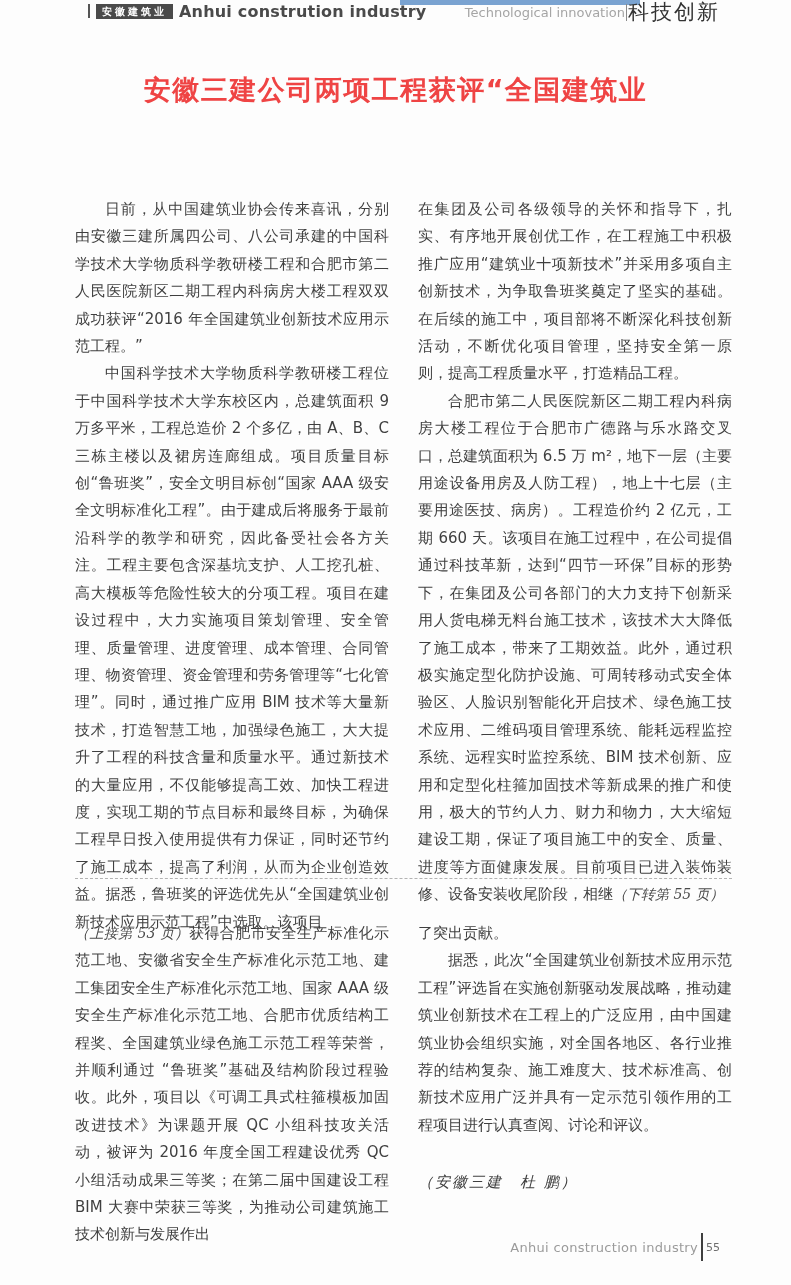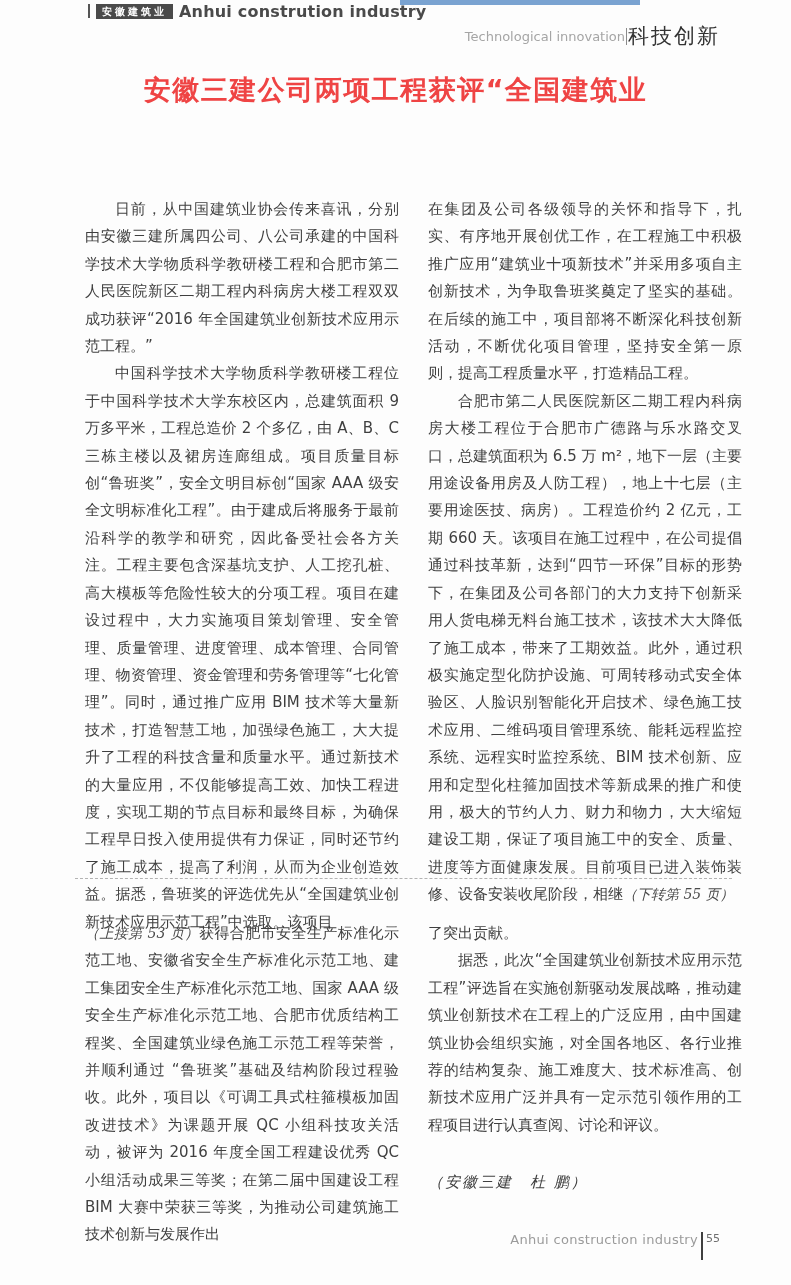--- a/index.html
+++ b/index.html
@@ -29,36 +29,36 @@
   .header-rule{width:2px;height:14px;background:#555;}
   .header-badge{
     background:#4a4a4a;color:#ffffff;
     font-size:10px;font-weight:bold;letter-spacing:3px;
     padding:2px 6px;line-height:11px;
   }
   .header-mag{
     font-size:16px;font-weight:bold;color:#4a4a4a;letter-spacing:0.2px;
   }
   .header-right{
-    position:absolute;right:71px;top:0;display:flex;align-items:center;gap:1px;height:20px;margin-top:24px;
+    position:absolute;right:71px;top:0;display:flex;align-items:center;gap:1px;height:20px;
   }
   .header-en{font-size:13px;color:#a5a5a5;}
   .header-divider{width:1px;height:17px;background:#8a8a8a;}
   .header-zh{font-size:21px;color:#333;letter-spacing:2px;}
 
   
   .title{
     position:absolute;top:66px;left:0;width:791px;
     text-align:center;font-weight:bold;color:#ef4444;
     font-size:27px;line-height:47px;letter-spacing:1.5px;
   }
 
   
   .columns{
-    position:absolute;left:85px;width:657px;
+    position:absolute;left:75px;width:657px;
     display:flex;gap:29px;justify-content:center;
   }
   .columns.top{top:196px;}
   .columns.bottom{top:920px;}
   .col{width:319px;}
   .col p{
     margin:0;
     font-size:15px;line-height:27.4px;
     text-align:justify;
     color:#3f3f3f;
@@ -79,21 +79,21 @@
 
   
   .divider{
     position:absolute;left:75px;top:878px;width:657px;height:0;
     border-top:1px dashed #b3b3b3;
   }
 
   
   .footer{
     position:absolute;right:71px;top:1232px;
-    display:flex;gap:3px;height:30px;
+    display:flex;align-items:center;gap:3px;height:30px;
   }
   .footer-mag{font-size:13px;color:#9b9b9b;letter-spacing:0.3px;}
   .footer-rule{width:2px;height:28px;background:#3f3f3f;}
   .footer-page{font-size:11px;color:#6e6e6e;}
 </style>
 </head>
 <body>
 
 <div class="page">
 

